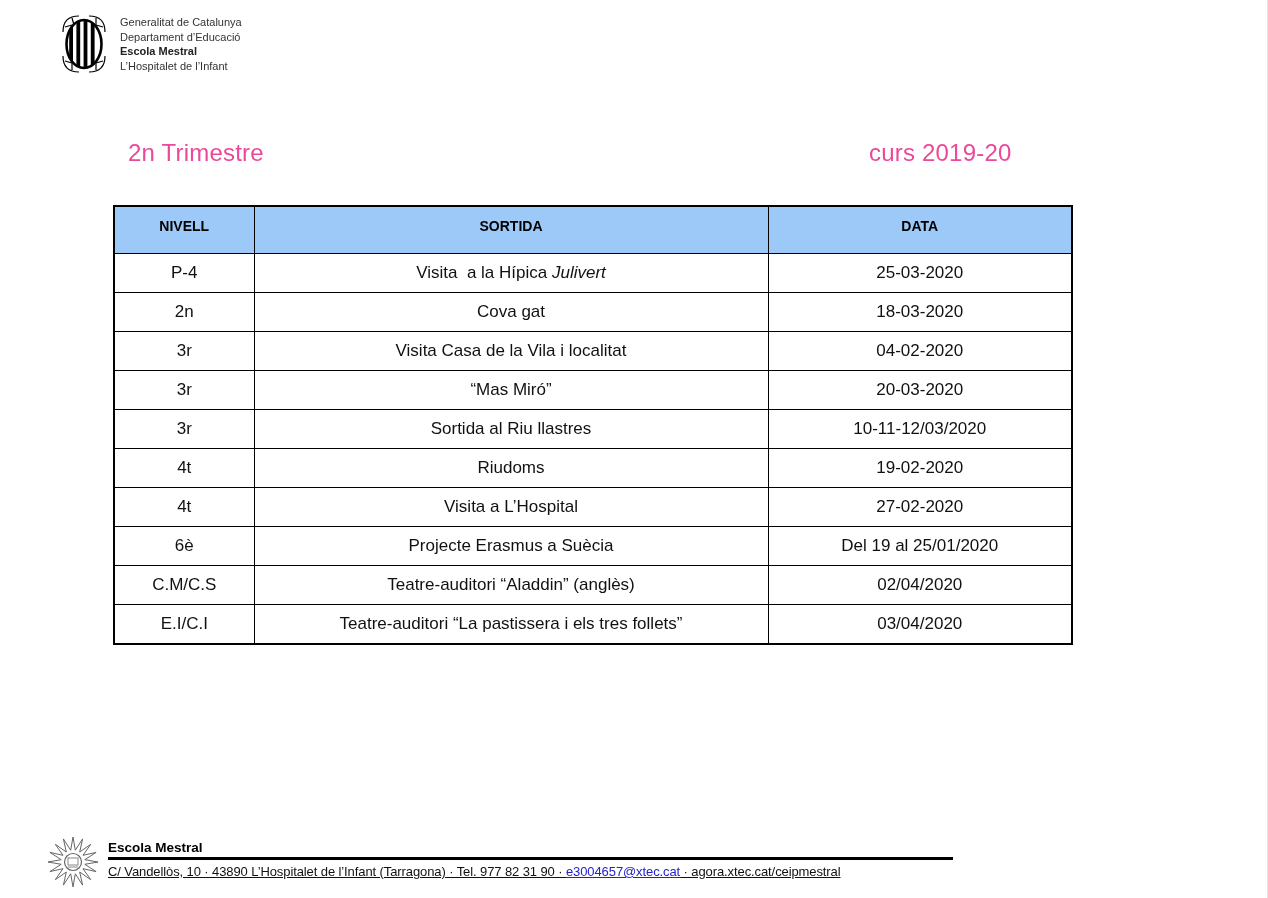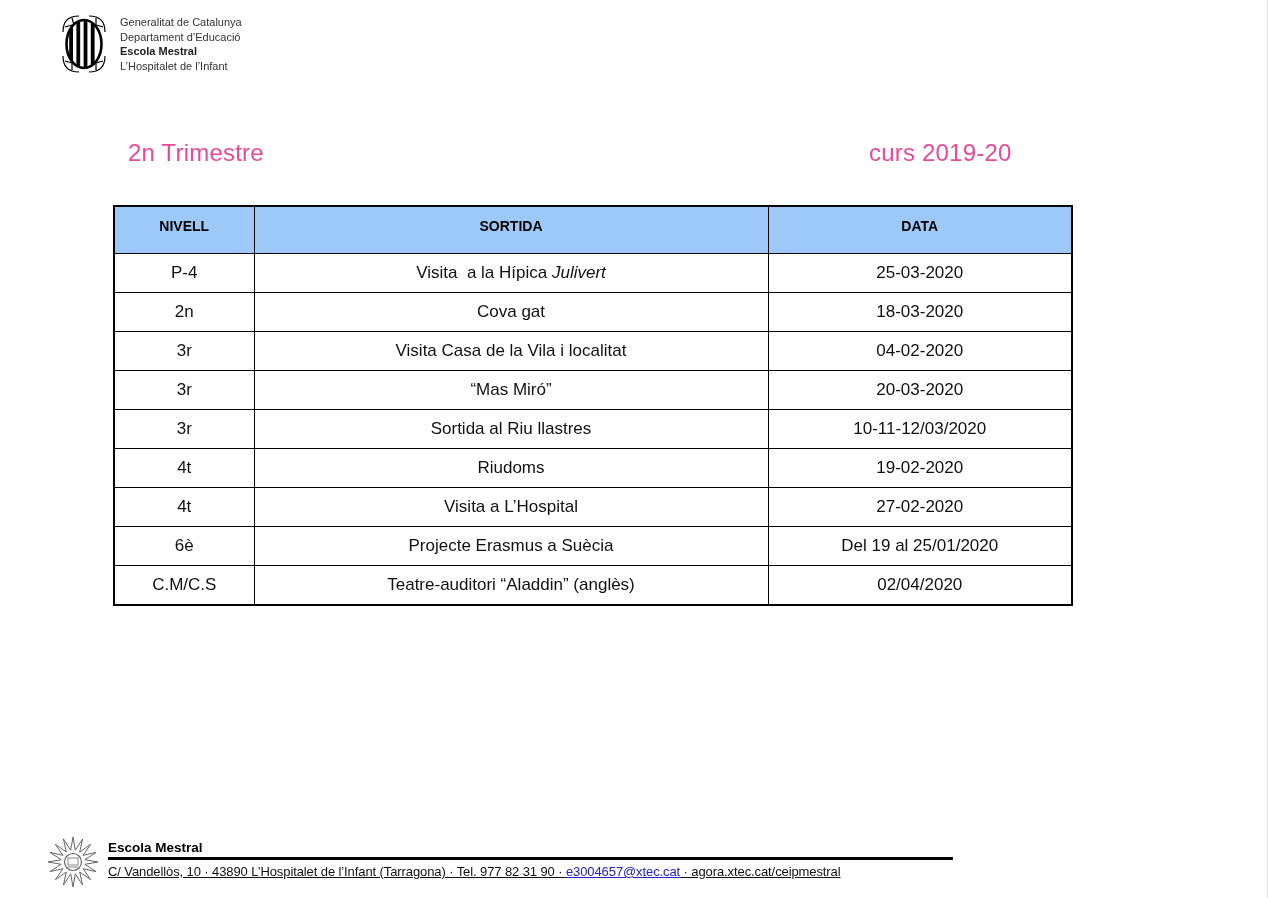--- a/index.html
+++ b/index.html
@@ -133,20 +133,25 @@
       <tr>
         <td>6è</td>
         <td><span class="pre">Projecte Erasmus a Suècia</span><span class="ital"></span></td>
         <td>Del 19 al 25/01/2020</td>
       </tr>
       <tr>
         <td>C.M/C.S</td>
         <td><span class="pre">Teatre-auditori “Aladdin” (anglès)</span><span class="ital"></span></td>
         <td>02/04/2020</td>
       </tr>
+      <tr>
+        <td>E.I/C.I</td>
+        <td><span class="pre">Teatre-auditori “La pastissera i els tres follets”</span><span class="ital"></span></td>
+        <td>03/04/2020</td>
+      </tr>
     </tbody>
   </table>
 
   <svg class="sun-logo" viewBox="0 0 52 52">
     <polygon fill="#ffffff" stroke="#666" stroke-width="1" points="51,26 37.8,28.3 49.1,35.6 36,32.7 43.7,43.7 32.7,36 35.6,49.1 28.3,37.8 26,51 23.7,37.8 16.4,49.1 19.3,36 8.3,43.7 16,32.7 2.9,35.6 14.2,28.3 1,26 14.2,23.7 2.9,16.4 16,19.3 8.3,8.3 19.3,16 16.4,2.9 23.7,14.2 26,1 28.3,14.2 35.6,2.9 32.7,16 43.7,8.3 36,19.3 49.1,16.4 37.8,23.7"></polygon>
     <circle cx="26" cy="26" r="8.5" fill="#ffffff" stroke="#666" stroke-width="1.2"></circle>
     <rect x="21" y="22" width="10" height="7" fill="none" stroke="#888" stroke-width="1"></rect>
     <line x1="21" y1="31" x2="31" y2="31" stroke="#888" stroke-width="1"></line>
   </svg>
   <div class="ft-school">Escola Mestral</div>

